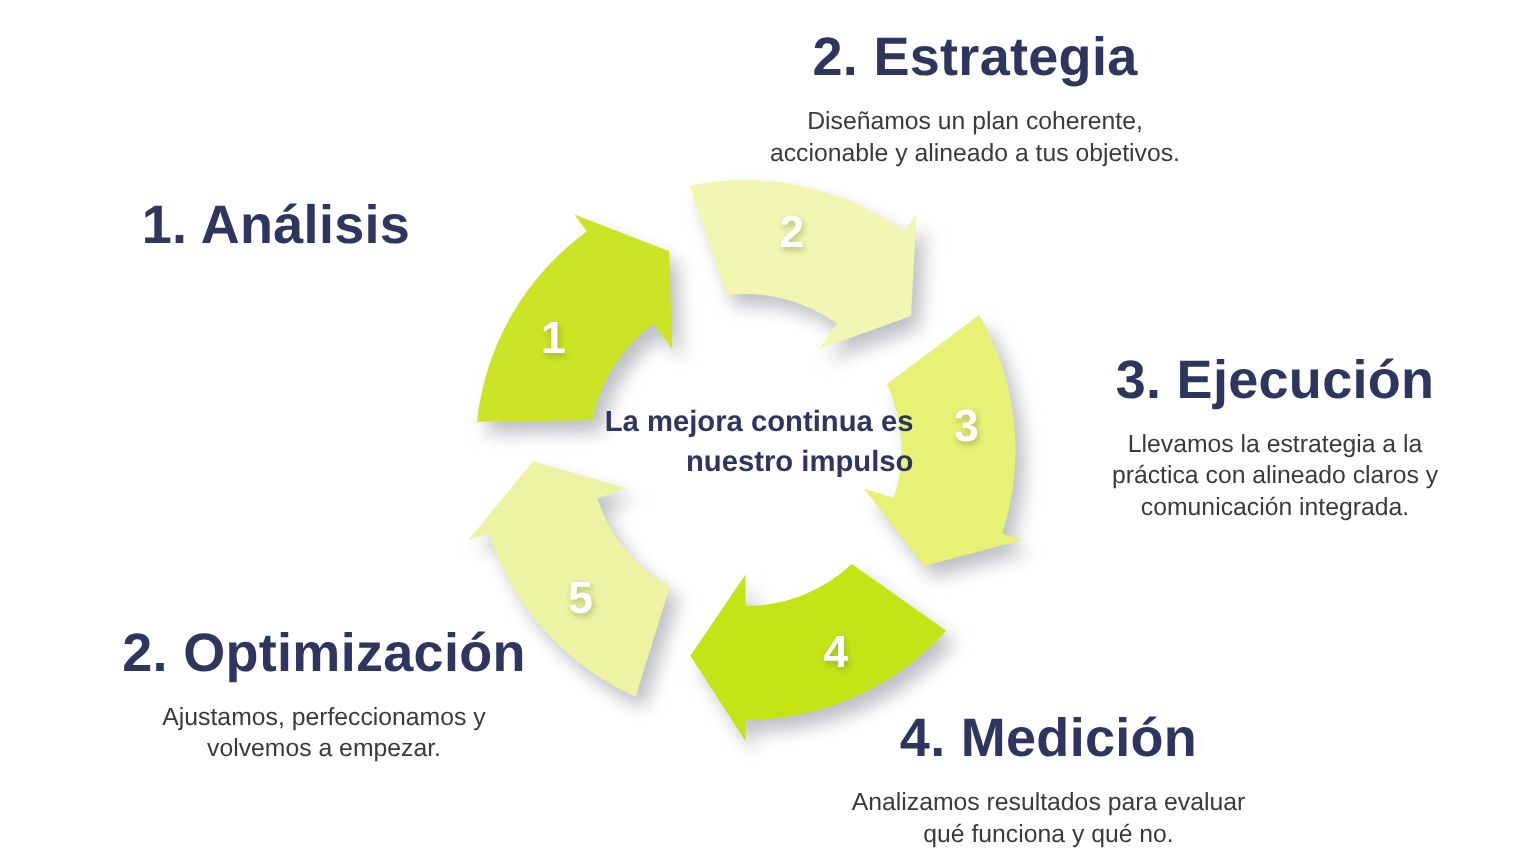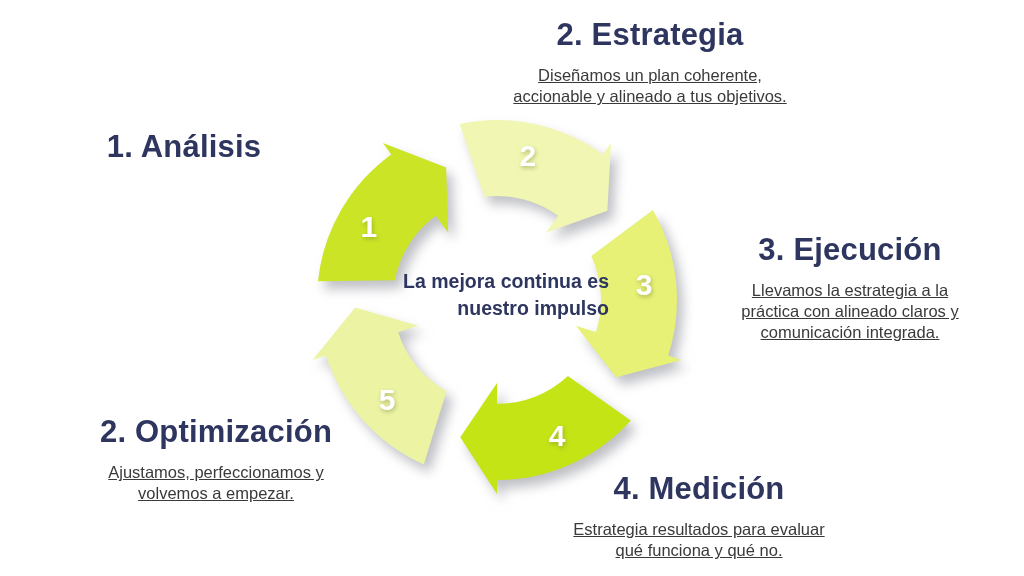--- a/index.html
+++ b/index.html
@@ -20,33 +20,32 @@
     height:576px;
     background:var(--bg);
     overflow:hidden;
   }
   .step{
     position:absolute;
     text-align:center;
   }
   .step h2{
     margin:0 0 12px 0;
-    font-size:31px;
+    font-size:36px;
     line-height:1.2;
     font-weight:700;
     color:var(--heading-color);
     letter-spacing:0.2px;
   }
   .step p{
     margin:0;
     font-size:16.5px;
     line-height:1.28;
     color:var(--body-color);
     white-space:pre-line;
-    text-decoration:underline;
   }
   .step-1{left:34px;top:112px;width:300px;margin-top:16px;}
   .step-2{left:494px;top:16px;width:312px;}
   .step-3{left:716px;top:231px;width:268px;}
   .step-4{left:538px;top:470px;width:322px;}
   .step-5{left:63px;top:413px;width:306px;}
 
   .cycle-svg{
     position:absolute;
     left:297px;
@@ -112,21 +111,21 @@
 
   <section class="step step-3">
     <h2>3. Ejecución</h2>
     <p>Llevamos la estrategia a la
 práctica con alineado claros y
 comunicación integrada.</p>
   </section>
 
   <section class="step step-4">
     <h2>4. Medición</h2>
-    <p>Estrategia resultados para evaluar
+    <p>Analizamos resultados para evaluar
 qué funciona y qué no.</p>
   </section>
 
   <section class="step step-5">
     <h2>2. Optimización</h2>
     <p>Ajustamos, perfeccionamos y
 volvemos a empezar.</p>
   </section>
 
 </div>

